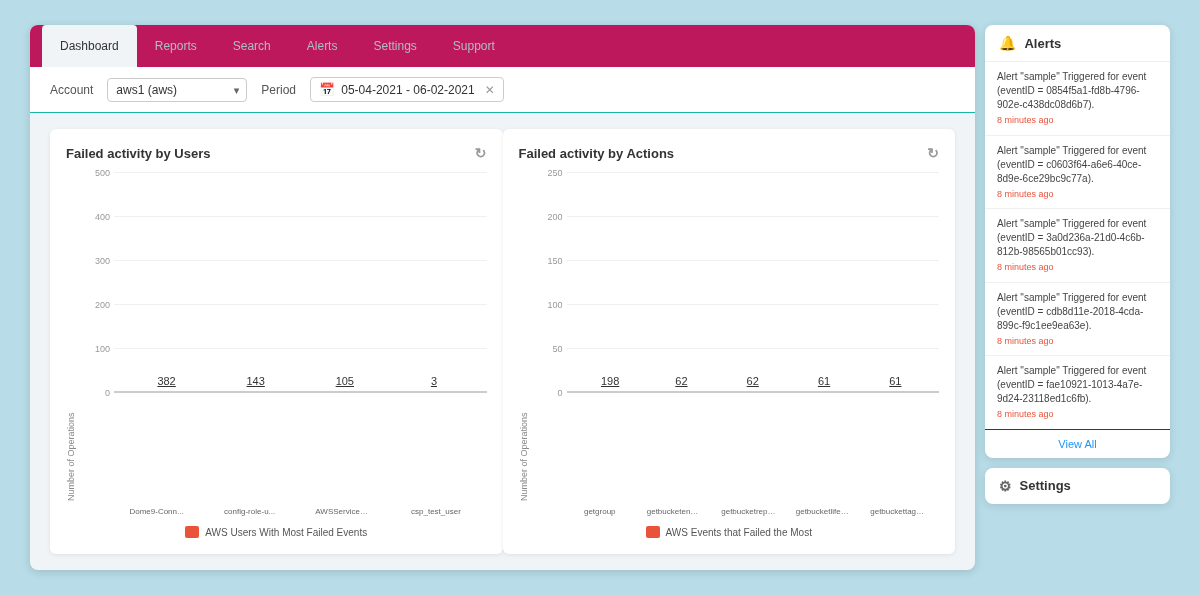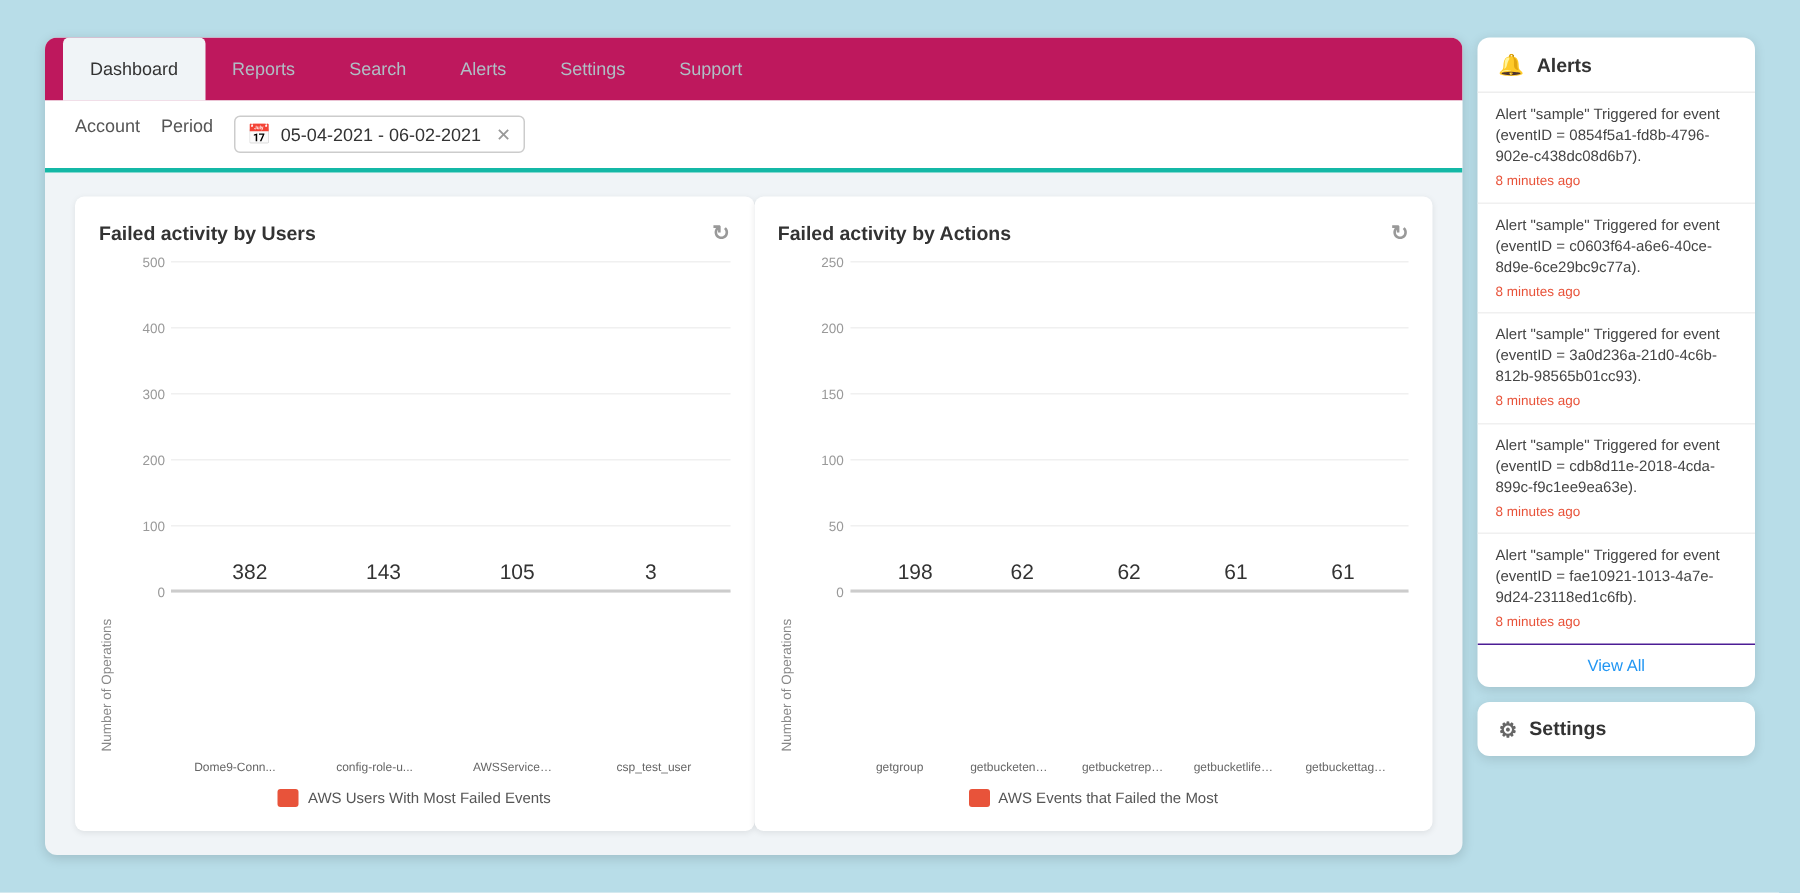--- a/index.html
+++ b/index.html
@@ -52,23 +52,23 @@
       background: #f0f4f7;
       color: #333;
       font-weight: 500;
     }
 
     
     .filter-bar {
       background: #fff;
       padding: 10px 20px;
       display: flex;
-      align-items: flex-start;
+      align-items: center;
       gap: 14px;
-      border-bottom: 3px solid #14b8a6;
+      border-bottom: 1px solid #14b8a6;
     }
     .filter-label {
       color: #555;
       font-size: 12px;
     }
     .filter-select {
       border: 1px solid #ccc;
       border-radius: 4px;
       padding: 4px 28px 4px 8px;
       font-size: 12px;
@@ -146,23 +146,24 @@
       white-space: nowrap;
       margin-right: 6px;
     }
     .bar-group {
       display: flex;
       flex-direction: column;
       align-items: center;
       gap: 4px;
     }
     .bar-value {
-      font-size: 14px;
+      font-size: 11px;
       color: #333;
       font-weight: 500;
+      text-decoration: underline;
     }
     .bar {
       background: #e8533a;
       border-radius: 2px 2px 0 0;
       width: 42px;
     }
     .x-labels {
       display: flex;
       justify-content: space-around;
       margin-left: 32px;
@@ -305,20 +306,25 @@
       <div class="nav-tab active">Dashboard</div>
       <div class="nav-tab">Reports</div>
       <div class="nav-tab">Search</div>
       <div class="nav-tab">Alerts</div>
       <div class="nav-tab">Settings</div>
       <div class="nav-tab">Support</div>
     </nav>
 
     <div class="filter-bar">
       <span class="filter-label">Account</span>
+      <div class="select-wrapper">
+        <select class="filter-select">
+          <option>aws1 (aws)</option>
+        </select>
+      </div>
       <span class="filter-label">Period</span>
       <div class="period-input">
         <span class="period-icon">📅</span>
         <span>05-04-2021 - 06-02-2021</span>
         <span class="period-clear">✕</span>
       </div>
     </div>
 
     <div class="content-area">
 

